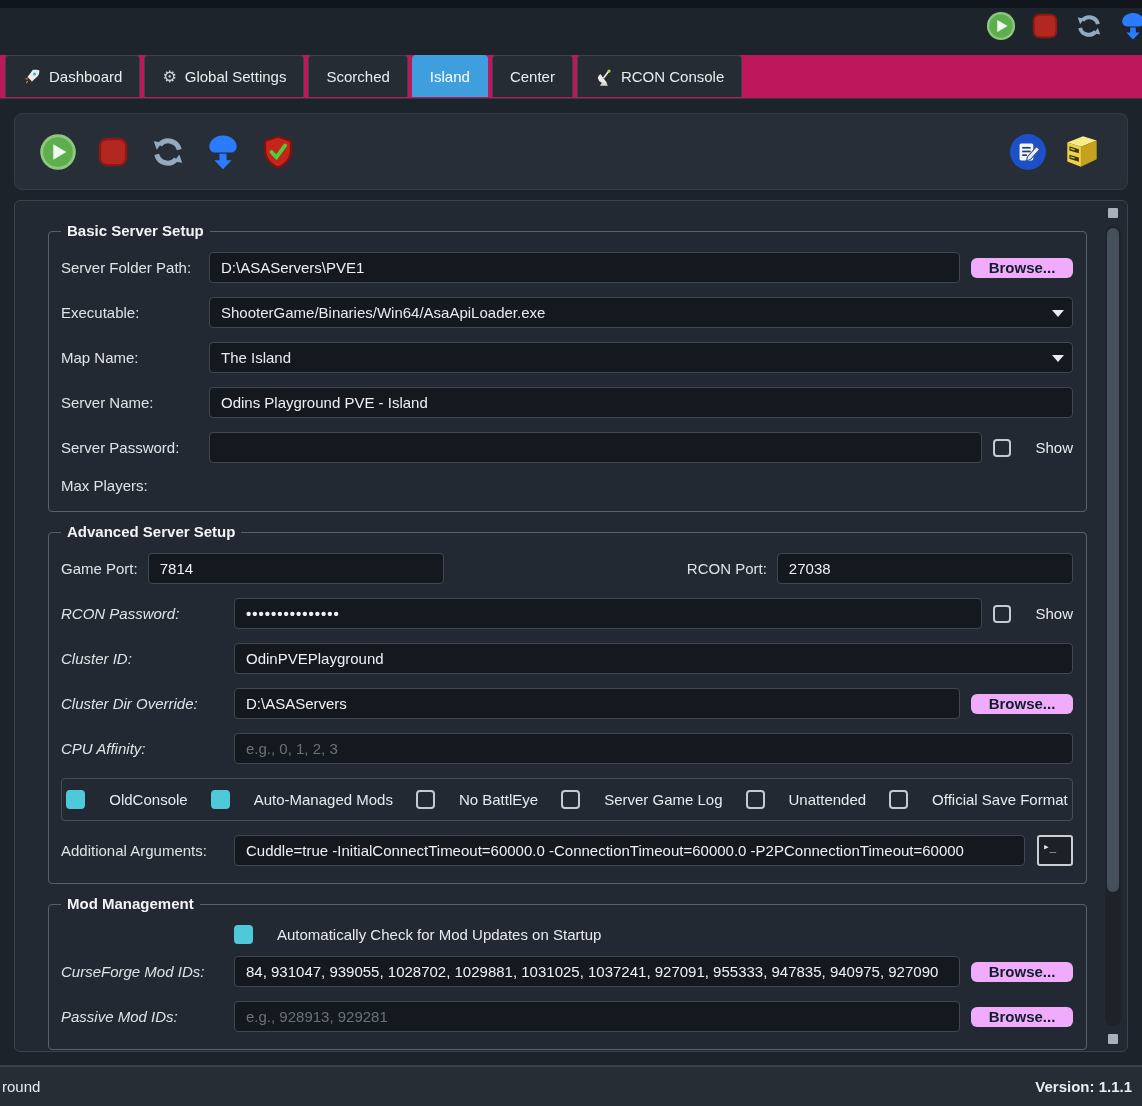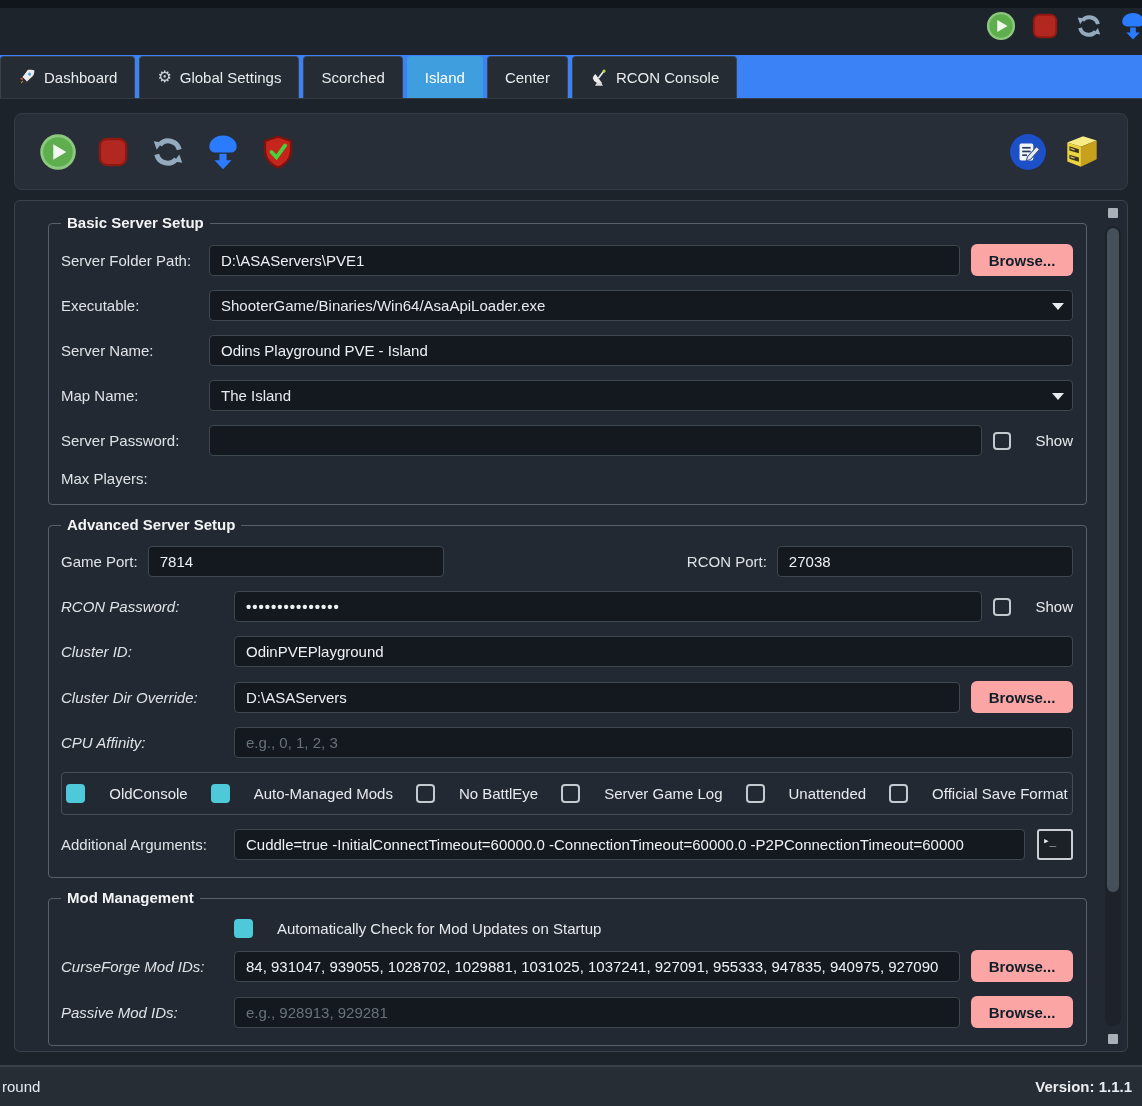--- a/index.html
+++ b/index.html
@@ -14,56 +14,56 @@
   
   #titlebar { position:absolute; top:0; left:0; width:100%; height:55px; background:#1d242c; }
   #titlebar .topstrip { position:absolute; top:0; left:0; width:100%; height:8px; background:#10161c; }
   #titlebar .tb-icons { position:absolute; top:11px; right:-6px; display:flex; gap:14px; align-items:center; }
   .icon-btn { background:none; border:none; padding:0; cursor:pointer; display:flex; align-items:center; justify-content:center; }
   .sz30 svg { width:30px; height:30px; }
   .sz38 svg { width:38px; height:38px; }
   .sz40 svg { width:42px; height:42px; }
 
   
-  #tabbar { position:absolute; top:55px; left:0; width:100%; height:44px; background:#3b82f6; border-bottom:1px solid #323b44; display:flex; align-items:center; }
+  #tabbar { position:absolute; top:55px; left:0; width:100%; height:44px; background:#be185d; border-bottom:1px solid #323b44; display:flex; align-items:flex-start; padding-left:5px; }
   .tab { display:flex; align-items:center; gap:8px; height:42px; padding:0 17px; background:#252c34; border:1px solid #3a434c; border-bottom:none; border-radius:4px 4px 0 0; margin-right:4px; color:#e9ecee; cursor:pointer; white-space:nowrap; }
   .tab.active { background:#3f9edd; border-color:#3f9edd; color:#ffffff; font-weight:normal; }
   .tab .tabicon { display:flex; align-items:center; }
   .tab .tabicon svg { width:18px; height:18px; }
   .gear-glyph { font-family:"DejaVu Sans", sans-serif; font-size:16px; color:#cdd3d8; line-height:1; }
 
   
   #toolbar { position:absolute; top:113px; left:14px; right:14px; height:77px; background:#272e37; border:1px solid #333c45; border-radius:8px; display:flex; align-items:center; padding:0 24px; }
   #toolbar .left-group { display:flex; align-items:center; gap:17px; }
   #toolbar .spacer { flex:1; }
   #toolbar .right-group { display:flex; align-items:center; gap:14px; }
 
   
-  #mainpanel { position:absolute; top:200px; left:14px; right:14px; bottom:54px; background:#232932; border:1px solid #3a434c; border-radius:6px; overflow:hidden; padding:12px 40px 0 17px; }
+  #mainpanel { position:absolute; top:200px; left:14px; right:14px; bottom:54px; background:#232932; border:1px solid #3a434c; border-radius:6px; overflow:hidden; padding:20px 40px 0 17px; }
 
   
   #scroll { position:absolute; top:5px; bottom:5px; right:6px; width:16px; }
   #scroll .sq { position:absolute; left:3px; width:10px; height:10px; background:#a9b0b7; border-radius:1px; }
   #scroll .sq.top { top:2px; }
   #scroll .sq.bot { bottom:2px; }
   #scroll .track { position:absolute; top:20px; bottom:20px; left:0; width:16px; background:#1d2329; border-radius:8px; }
   #scroll .thumb { position:absolute; top:2px; left:2px; width:12px; height:83%; background:#46505b; border-radius:6px; cursor:pointer; }
 
   
   .groupbox { position:relative; border:1px solid #5a6069; border-radius:4px; margin:10px 0 20px 16px; padding:20px 13px 3px 12px; }
   .groupbox > .gb-title { position:absolute; top:-10px; left:12px; background:#232932; padding:0 6px; font-weight:bold; font-size:15px; color:#f2f4f6; }
 
   
   .row { display:flex; align-items:center; margin-bottom:14px; }
   .lbl { color:#dfe3e7; white-space:nowrap; flex:none; }
   .w148 { width:148px; }
   .w173 { width:173px;font-style:italic; }
   input.txt { flex:1; height:31px; background:#14191f; border:1px solid #3e4851; border-radius:4px; color:#eef1f4; padding:0 11px; font-size:15px; font-family:"Liberation Sans",sans-serif; min-width:0; }
   input.txt::placeholder { color:#68727b; }
-  .browse { flex:none; width:102px; height:32px; margin-left:11px; background:#fca5a5; color:#0e1f29; border:none; border-radius:6px; font-weight:bold; font-size:15px; font-family:"Liberation Sans",sans-serif; cursor:pointer; }
+  .browse { flex:none; width:102px; height:20px; margin-left:11px; background:#f0abfc; color:#0e1f29; border:none; border-radius:6px; font-weight:bold; font-size:15px; font-family:"Liberation Sans",sans-serif; cursor:pointer; }
   
   .combo { flex:1; height:31px; background:#14191f; border:1px solid #3e4851; border-radius:4px; position:relative; display:flex; align-items:center; padding:0 26px 0 11px; cursor:pointer; }
   .combo .arrow { position:absolute; right:8px; top:12px; width:0; height:0; border-left:6px solid transparent; border-right:6px solid transparent; border-top:7px solid #e8ecef; }
   
   .spinbox { flex:1; height:31px; background:#14191f; border:1px solid #3e4851; border-radius:4px; position:relative; display:flex; align-items:center; padding:0 30px 0 11px; }
   .spin-btns { position:absolute; right:1px; top:1px; bottom:1px; width:22px; display:flex; flex-direction:column; }
   .spin-btns .sb { flex:1; display:flex; align-items:center; justify-content:center; cursor:pointer; }
   .tri-up { width:0; height:0; border-left:5px solid transparent; border-right:5px solid transparent; border-bottom:6px solid #d6dbe0; }
   .tri-dn { width:0; height:0; border-left:5px solid transparent; border-right:5px solid transparent; border-top:6px solid #d6dbe0; }
   
@@ -241,31 +241,31 @@
       <button class="browse">Browse...</button>
     </div>
     <div class="row">
       <span class="lbl w148">Executable:</span>
       <div class="combo">
         <span>ShooterGame/Binaries/Win64/AsaApiLoader.exe</span>
         <span class="arrow"></span>
       </div>
     </div>
     <div class="row">
-      <span class="lbl w148">Server Name:</span>
-      <input class="txt" type="text" value="Odins Playground PVE - Island" style="">
-    </div>
-    <div class="row">
       <span class="lbl w148">Map Name:</span>
       <div class="combo">
         <span>The Island</span>
         <span class="arrow"></span>
       </div>
     </div>
     <div class="row">
+      <span class="lbl w148">Server Name:</span>
+      <input class="txt" type="text" value="Odins Playground PVE - Island" style="">
+    </div>
+    <div class="row">
       <span class="lbl w148">Server Password:</span>
       <input class="txt" type="text" value="" style="">
       <div class="chk showchk">
         <span class="box"></span>
         <span>Show</span>
       </div>
     </div>
     <div class="row">
       <span class="lbl w148">Max Players:</span>
     </div>

